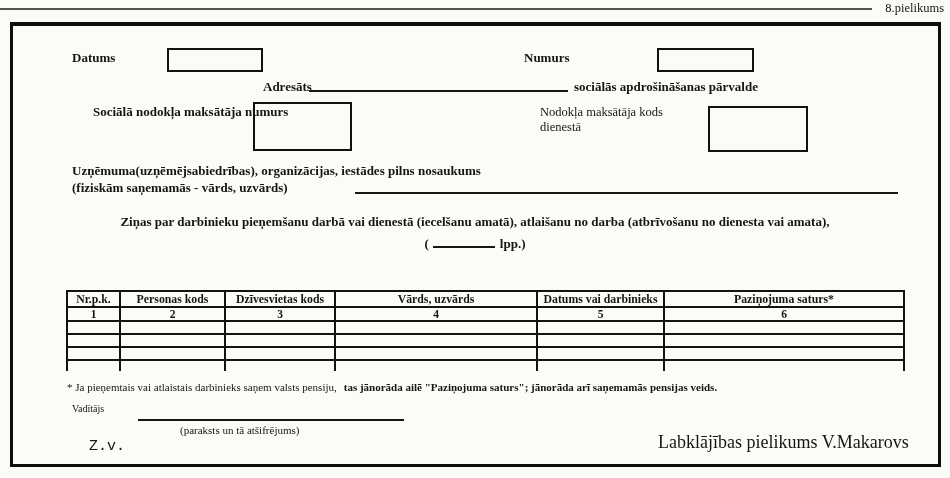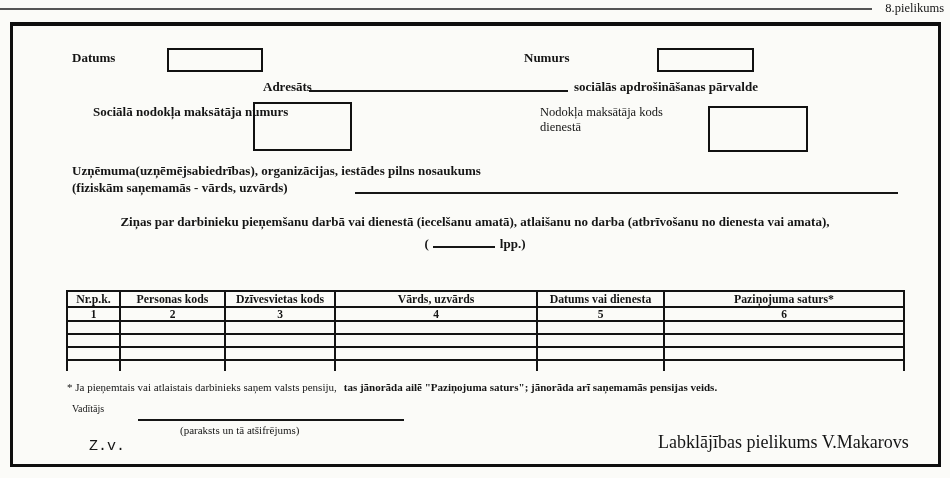--- a/index.html
+++ b/index.html
@@ -85,21 +85,21 @@
       <col style="width:202px">
       <col style="width:127px">
       <col style="width:240px">
   </colgroup>
   <tbody>
       <tr class="hdr">
     <td>Nr.p.k.</td>
     <td>Personas kods</td>
     <td>Dzīvesvietas kods</td>
     <td>Vārds, uzvārds</td>
-    <td>Datums vai dienesta</td>
+    <td>Datums vai darbinieks</td>
     <td>Paziņojuma saturs*</td>
   </tr>
   <tr class="num">
     <td>1</td>
     <td>2</td>
     <td>3</td>
     <td>4</td>
     <td>5</td>
     <td>6</td>
   </tr>

